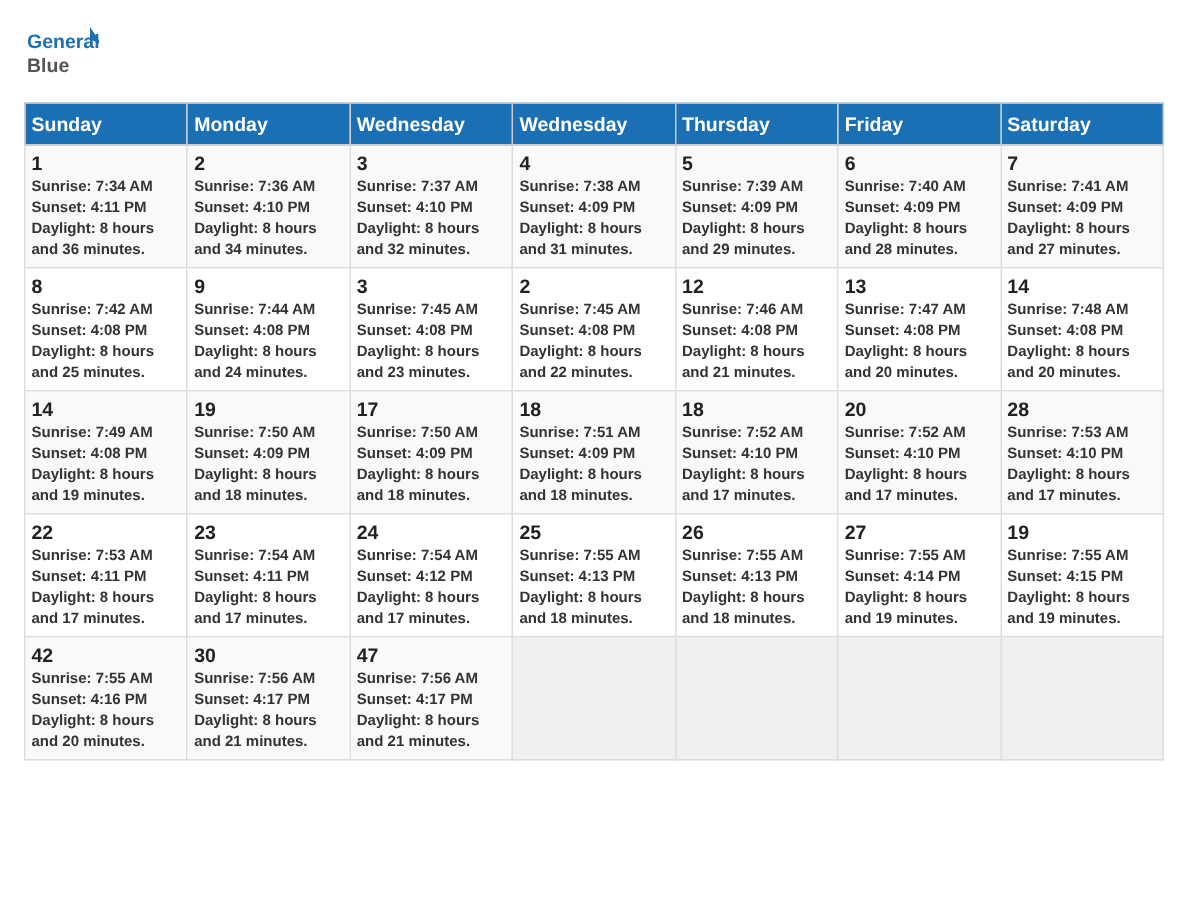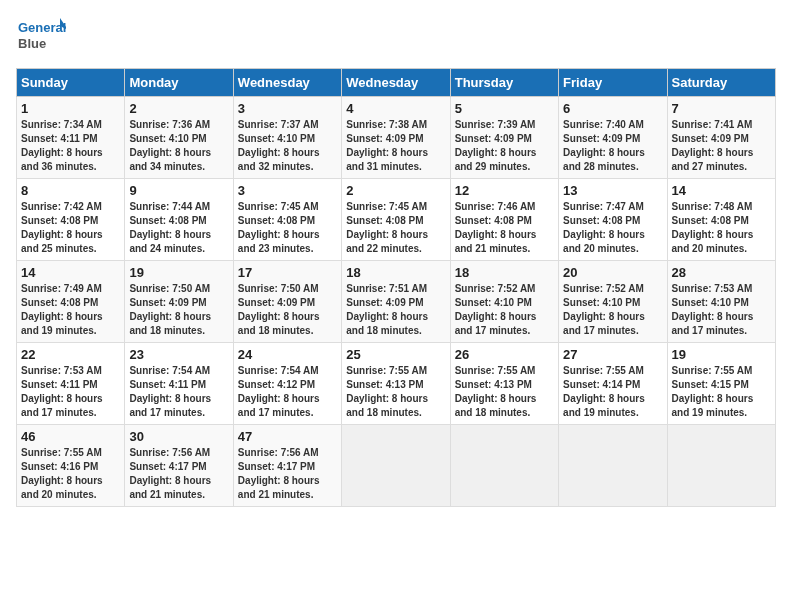--- a/index.html
+++ b/index.html
@@ -134,21 +134,21 @@
       <tr>
         <td><span class="day-num">22</span><span class="day-info">Sunrise: 7:53 AM<br>Sunset: 4:11 PM<br>Daylight: 8 hours and 17 minutes.</span></td>
         <td><span class="day-num">23</span><span class="day-info">Sunrise: 7:54 AM<br>Sunset: 4:11 PM<br>Daylight: 8 hours and 17 minutes.</span></td>
         <td><span class="day-num">24</span><span class="day-info">Sunrise: 7:54 AM<br>Sunset: 4:12 PM<br>Daylight: 8 hours and 17 minutes.</span></td>
         <td><span class="day-num">25</span><span class="day-info">Sunrise: 7:55 AM<br>Sunset: 4:13 PM<br>Daylight: 8 hours and 18 minutes.</span></td>
         <td><span class="day-num">26</span><span class="day-info">Sunrise: 7:55 AM<br>Sunset: 4:13 PM<br>Daylight: 8 hours and 18 minutes.</span></td>
         <td><span class="day-num">27</span><span class="day-info">Sunrise: 7:55 AM<br>Sunset: 4:14 PM<br>Daylight: 8 hours and 19 minutes.</span></td>
         <td><span class="day-num">19</span><span class="day-info">Sunrise: 7:55 AM<br>Sunset: 4:15 PM<br>Daylight: 8 hours and 19 minutes.</span></td>
       </tr>
       <tr>
-        <td><span class="day-num">46</span><span class="day-info">Sunrise: 7:55 AM<br>Sunset: 4:16 PM<br>Daylight: 8 hours and 20 minutes.</span></td>
+        <td><span class="day-num">42</span><span class="day-info">Sunrise: 7:55 AM<br>Sunset: 4:16 PM<br>Daylight: 8 hours and 20 minutes.</span></td>
         <td><span class="day-num">30</span><span class="day-info">Sunrise: 7:56 AM<br>Sunset: 4:17 PM<br>Daylight: 8 hours and 21 minutes.</span></td>
         <td><span class="day-num">47</span><span class="day-info">Sunrise: 7:56 AM<br>Sunset: 4:17 PM<br>Daylight: 8 hours and 21 minutes.</span></td>
         <td class="empty"></td>
         <td class="empty"></td>
         <td class="empty"></td>
         <td class="empty"></td>
       </tr>
     </tbody>
 </table>
 

